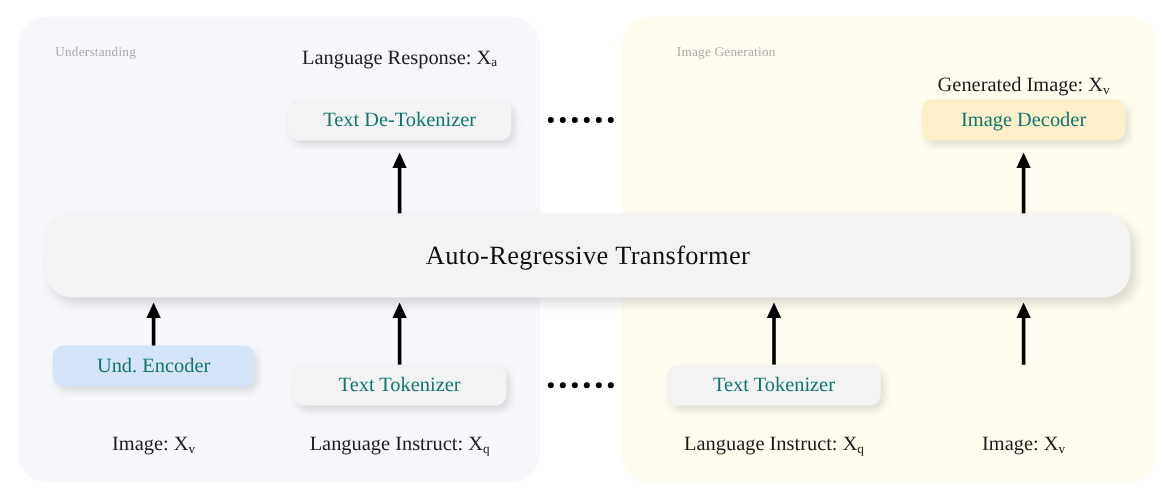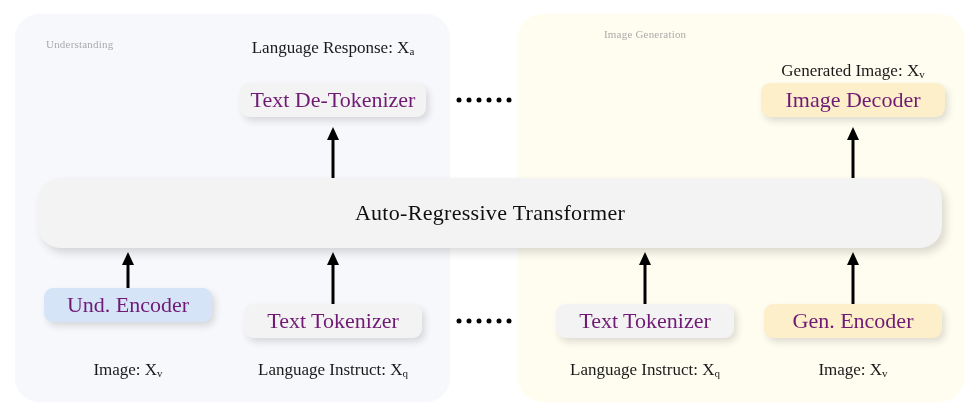--- a/index.html
+++ b/index.html
@@ -24,21 +24,21 @@
   .caption{
     position:absolute;font-size:17px;color:#1a1a1a;white-space:nowrap;
     text-align:center;transform:translateX(-50%);
   }
   .caption sub{font-size:11px;vertical-align:-0.22em;}
 
   
   .box{
     position:absolute;transform:translateX(-50%);
     height:34px;line-height:34px;text-align:center;
-    border-radius:9px;font-size:22px;color:#701a75;white-space:nowrap;
+    border-radius:9px;font-size:17px;color:#0f766e;white-space:nowrap;
     box-shadow:3px 4px 7px rgba(0,0,0,.13);
   }
   .box-grey{background:#f3f3f3;}
   .box-blue{background:#d6e4f8;}
   .box-yellow{background:#fcefc9;}
 
   
   #transformer-bar{
     position:absolute;left:38px;top:178px;width:904px;height:70px;
     background:#f3f3f3;border-radius:22px;
@@ -68,31 +68,31 @@
 </style>
 </head>
 <body>
 
 <div class="stage">
 
   <div class="panel" id="panel-understanding"></div>
   <div class="panel" id="panel-generation"></div>
 
   <div class="panel-title" style="left:46px;top:38px;">Understanding</div>
-  <div class="panel-title" style="left:564px;top:28px;margin-left:40px;">Image Generation</div>
+  <div class="panel-title" style="left:564px;top:38px;">Image Generation</div>
 
   <div class="caption" style="left:333px;top:38px;">
     <span>Language Response: X</span><sub>a</sub>
   </div>
   <div class="caption" style="left:853px;top:38px;margin-top:23px;">
     <span>Generated Image: X</span><sub>v</sub>
   </div>
 
   <div class="box box-grey" style="left:333px;top:83px;width:186px;">Text De-Tokenizer</div>
-  <div class="box box-yellow" style="left:853px;top:83px;width:184px;">Image Decoder</div>
+  <div class="box box-yellow" style="left:853px;top:83px;width:170px;">Image Decoder</div>
 
   <div class="arrow" style="left:333px;top:127px;width:16px;height:51px;">
     <div class="stem" style="height:44px;"></div>
       <div class="head"></div>
   </div>
   <div class="arrow" style="left:853px;top:127px;width:16px;height:51px;">
     <div class="stem" style="height:44px;"></div>
       <div class="head"></div>
   </div>
 
@@ -113,21 +113,20 @@
       <div class="head"></div>
   </div>
   <div class="arrow" style="left:853px;top:252px;width:16px;height:52px;">
     <div class="stem" style="height:45px;"></div>
       <div class="head"></div>
   </div>
 
   <div class="box box-blue" style="left:128px;top:288px;width:168px;">Und. Encoder</div>
   <div class="box box-grey" style="left:333px;top:304px;width:178px;">Text Tokenizer</div>
   <div class="box box-grey" style="left:645px;top:304px;width:178px;">Text Tokenizer</div>
-  <div class="box box-yellow" style="left:853px;top:304px;width:178px;">Gen. Encoder</div>
 
   <div class="caption" style="left:128px;top:360px;">
     <span>Image: X</span><sub>v</sub>
   </div>
   <div class="caption" style="left:333px;top:360px;">
     <span>Language Instruct: X</span><sub>q</sub>
   </div>
   <div class="caption" style="left:645px;top:360px;">
     <span>Language Instruct: X</span><sub>q</sub>
   </div>

